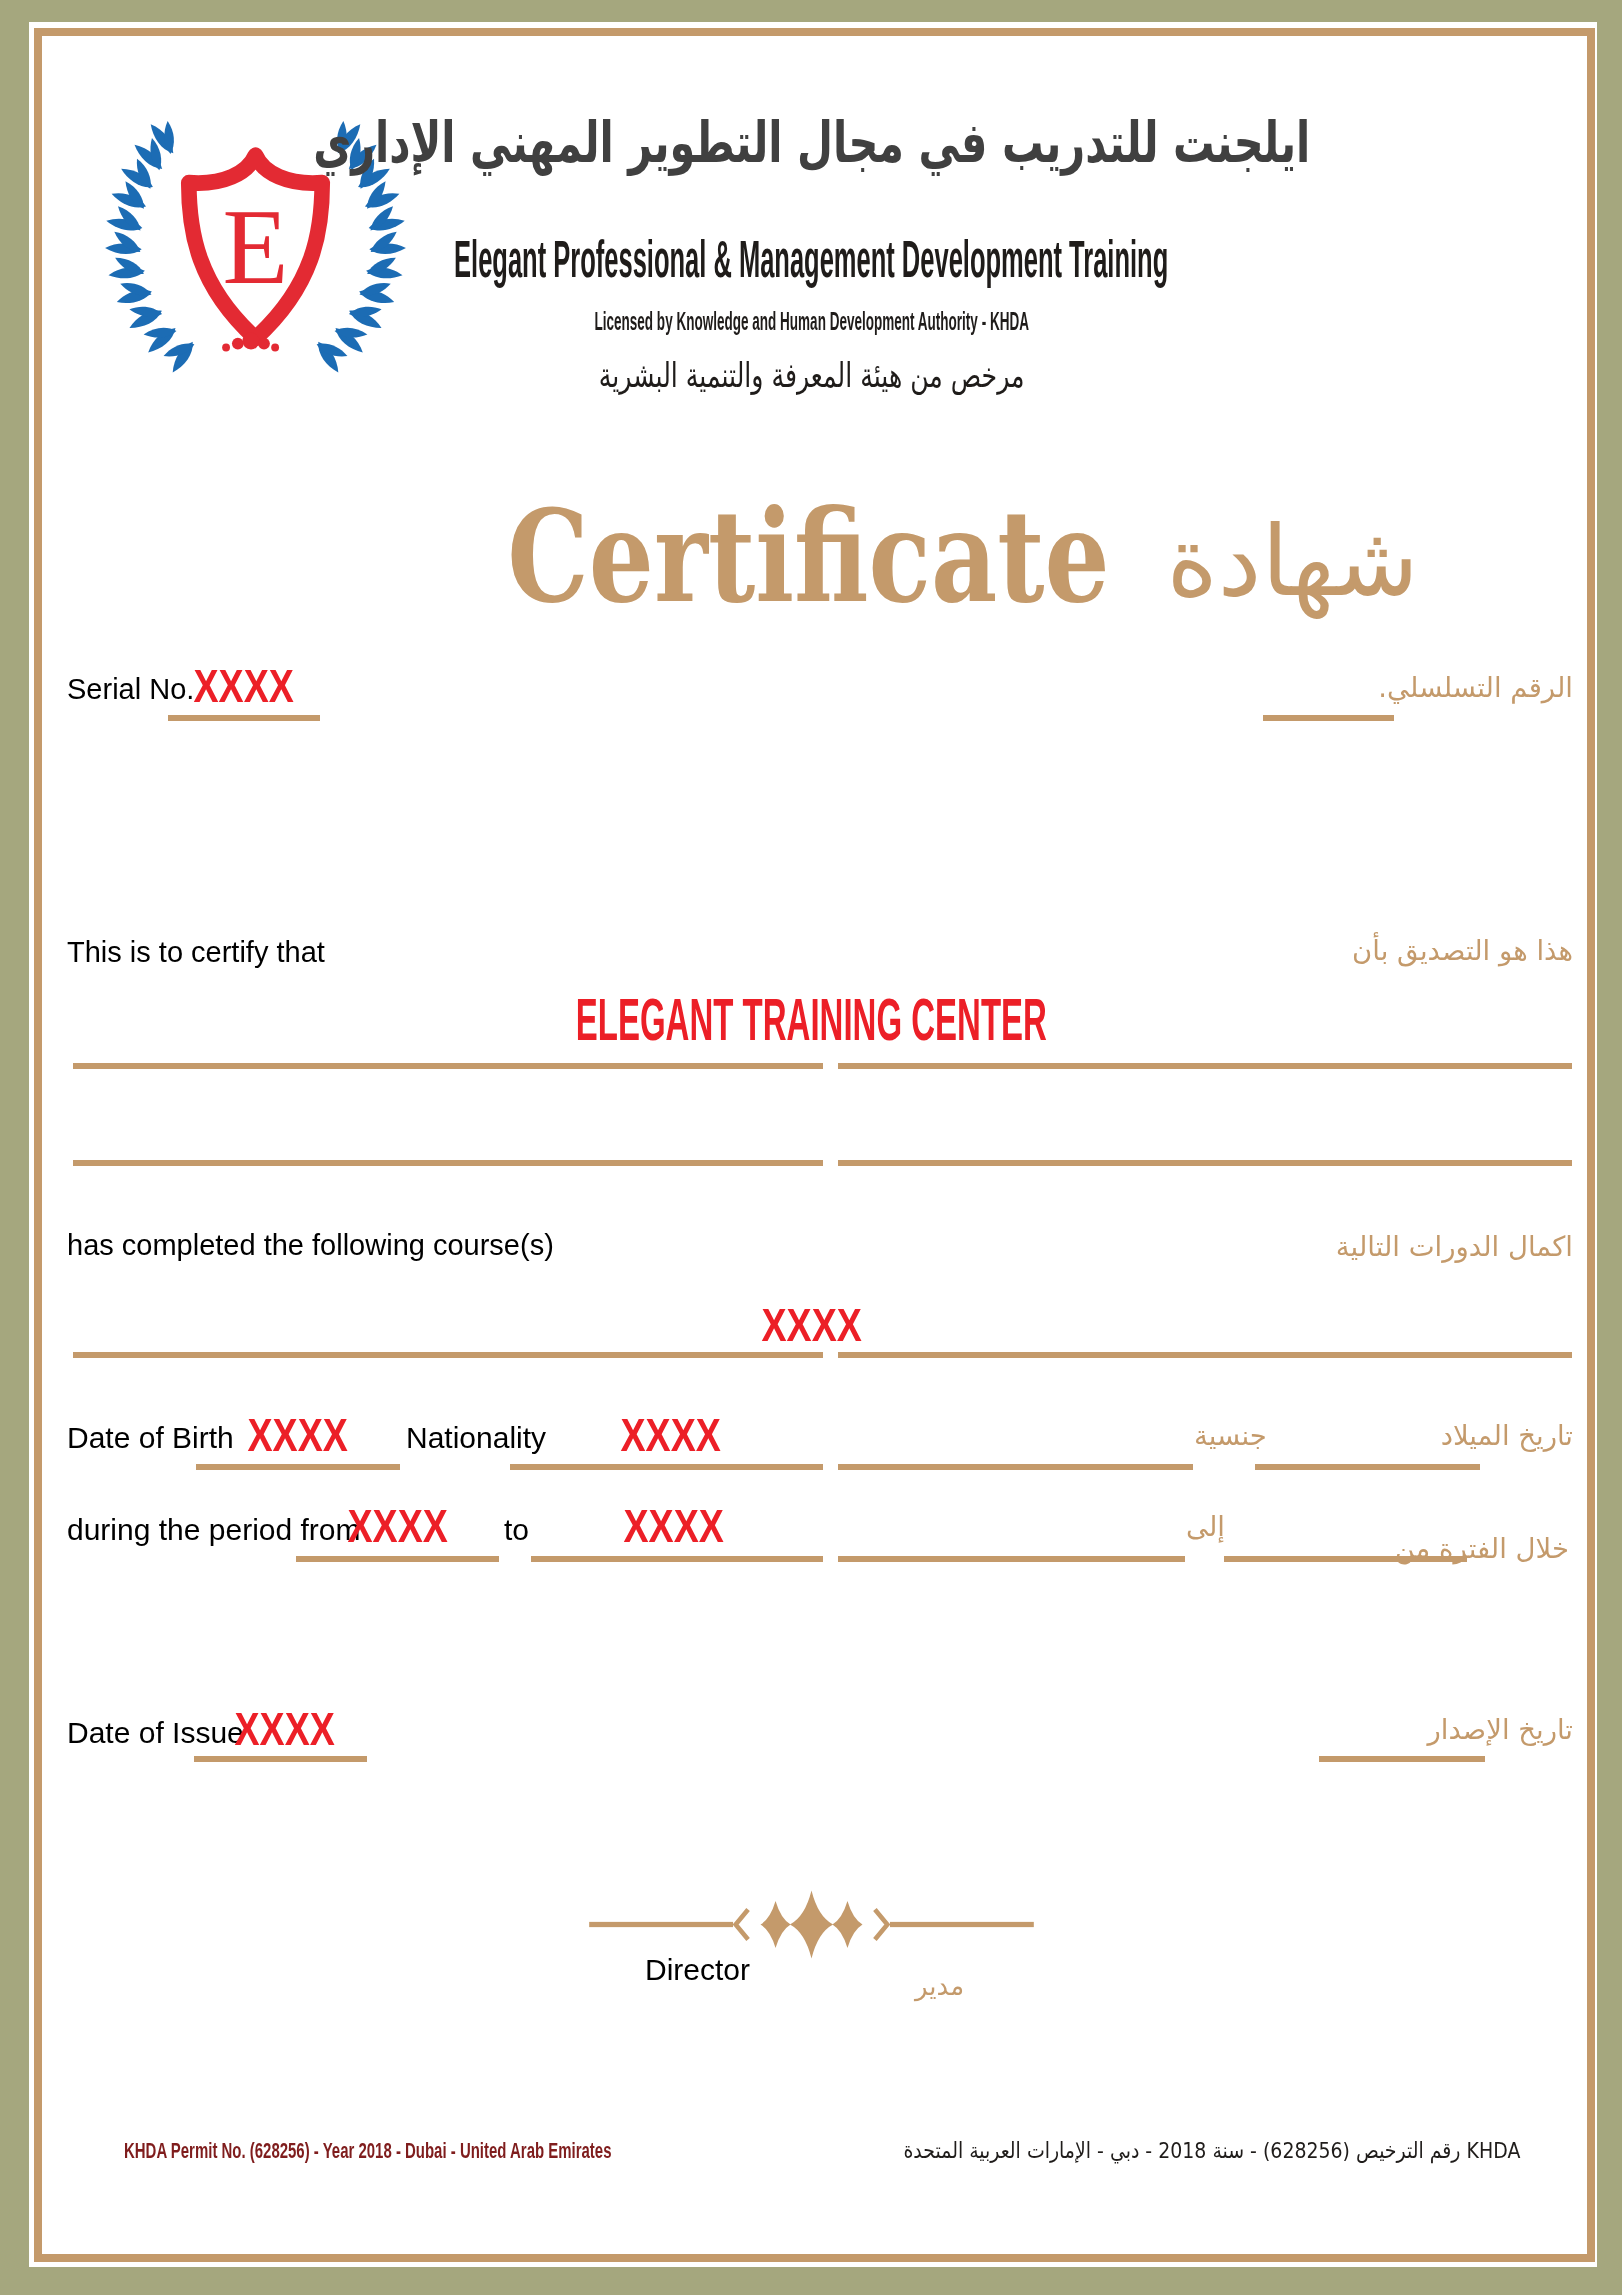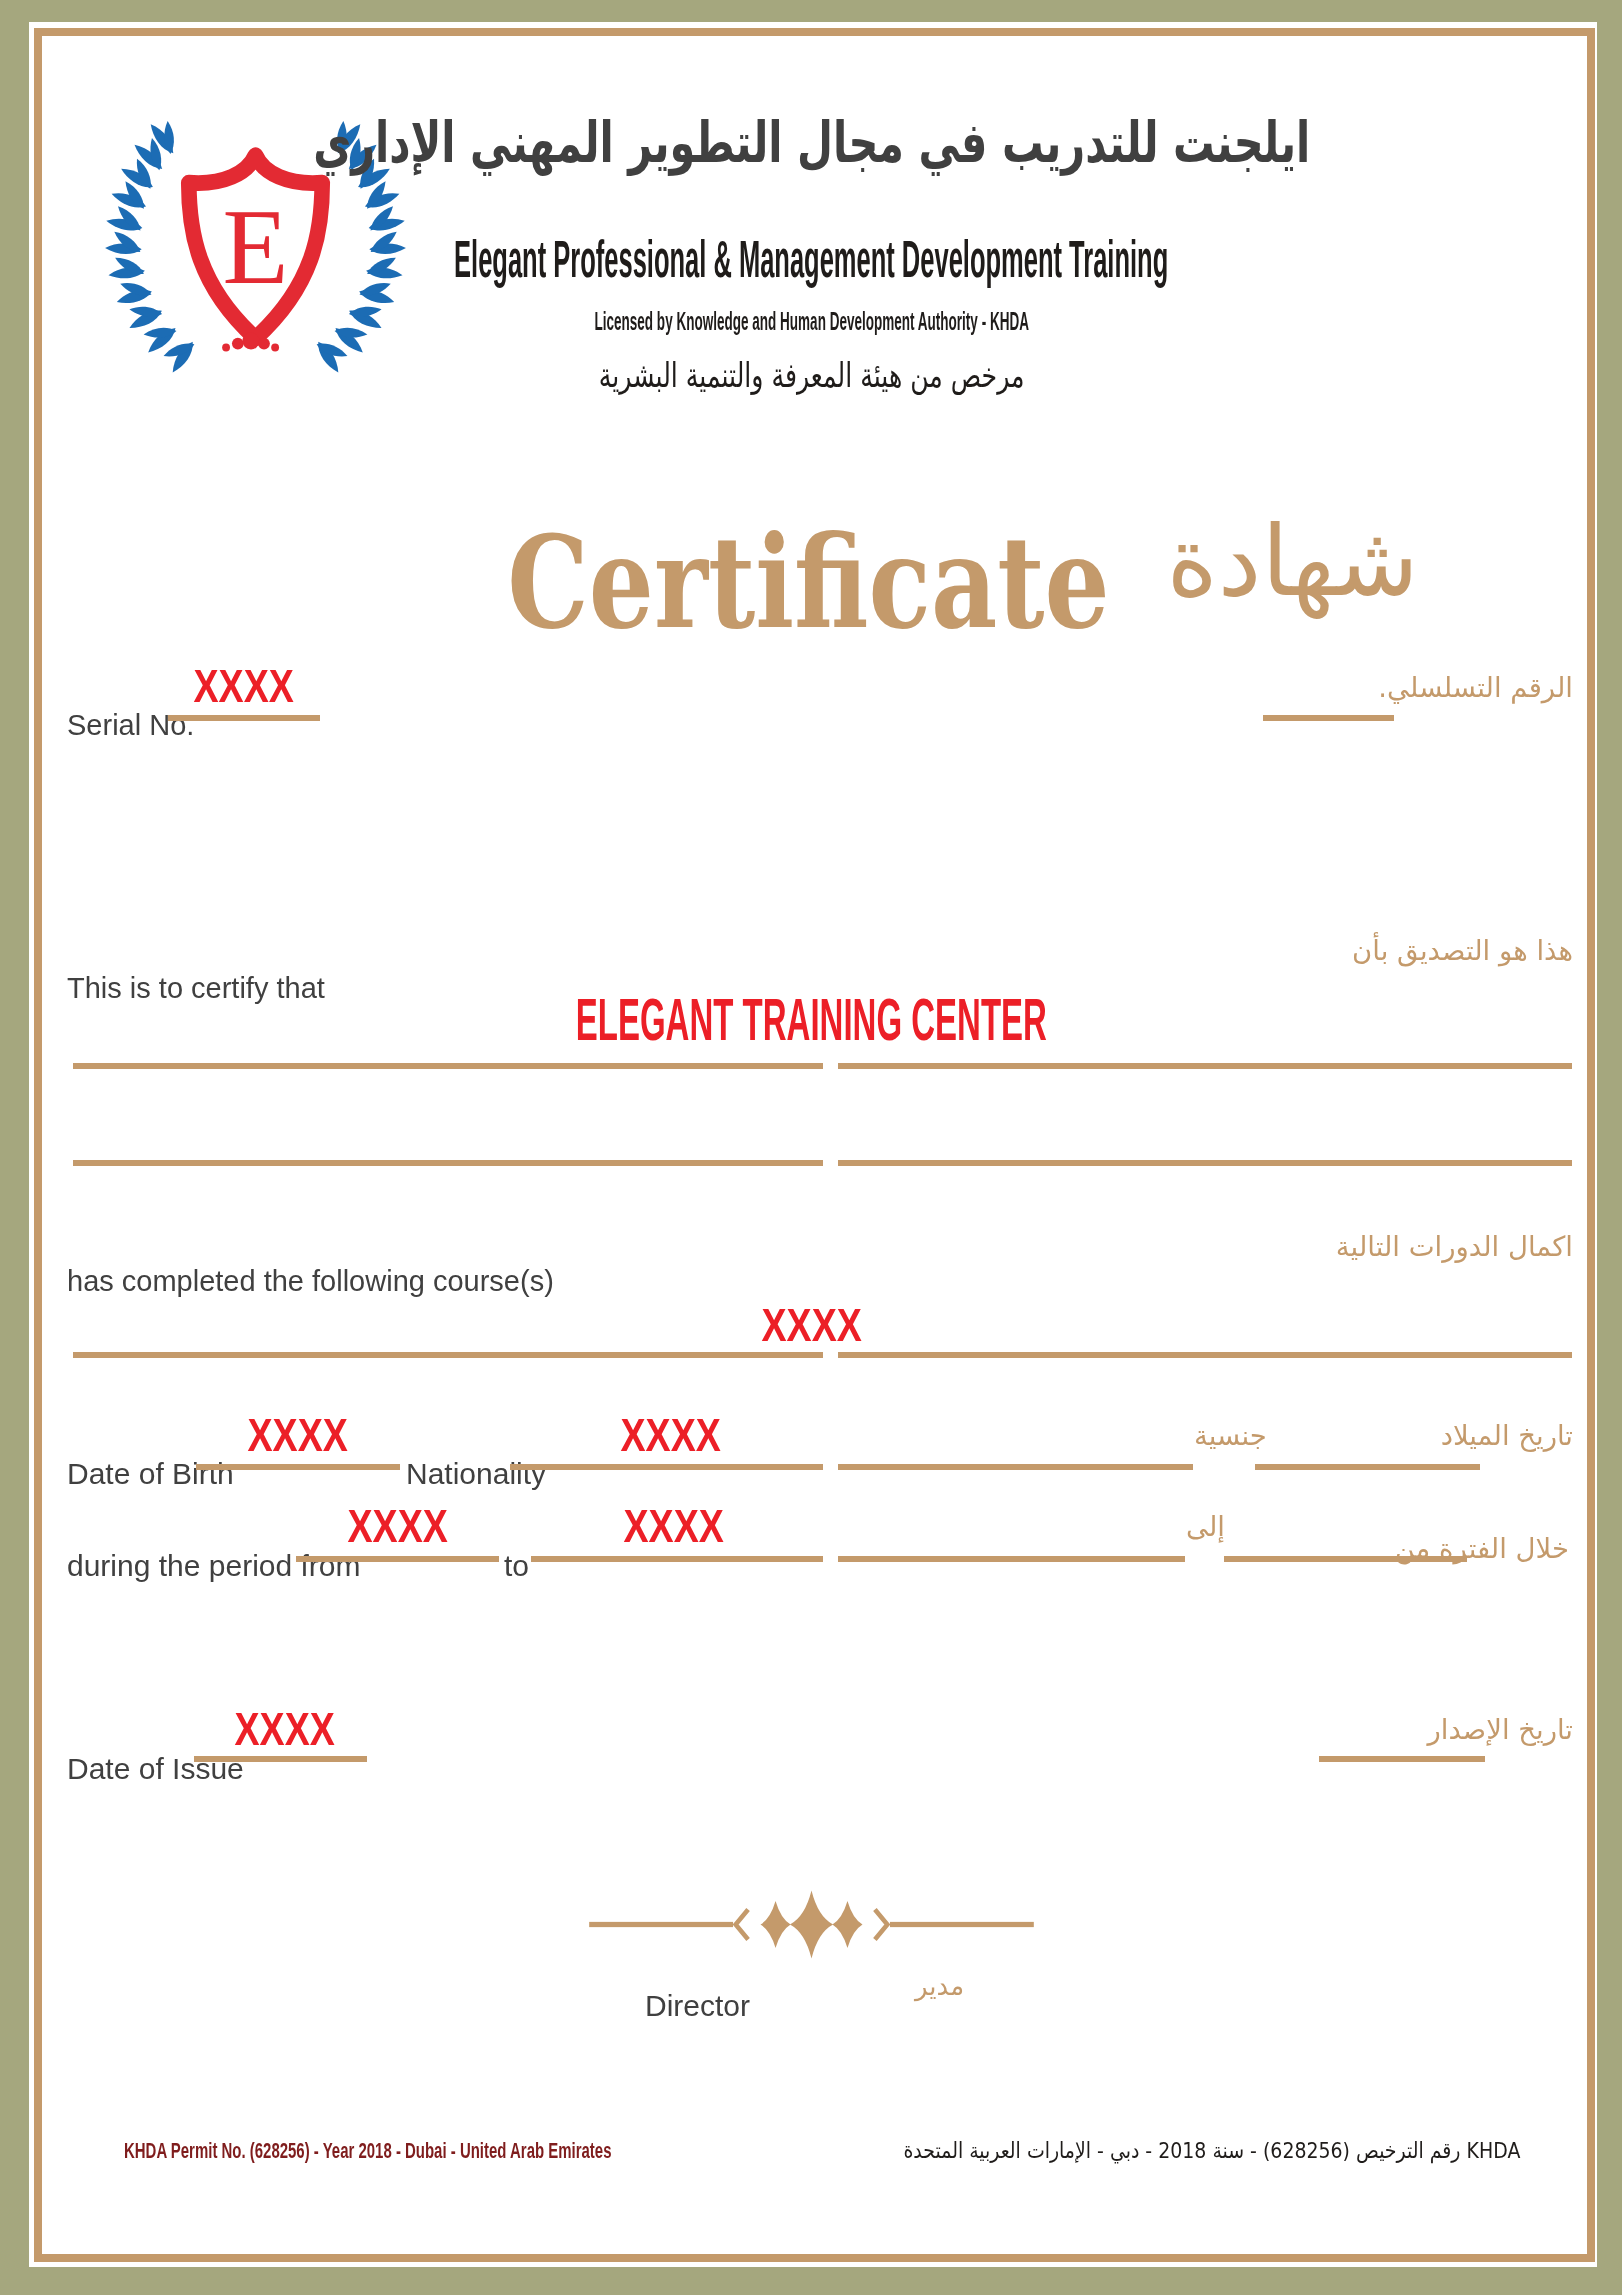--- a/index.html
+++ b/index.html
@@ -8,21 +8,21 @@
     background:#a5a77e;overflow:hidden;
     font-family:"Liberation Sans",sans-serif;
   }
   .white-mat{position:absolute;left:29.4px;top:22px;right:26px;bottom:28px;background:#ffffff;}
   .tan-frame{position:absolute;left:34px;top:27.5px;right:28px;bottom:33px;border:8.5px solid #c49a6b;}
   .abs{position:absolute;}
   .tan{color:#c49a6b;}
   .rule{position:absolute;height:5.9px;background:#c49a6b;}
   .center-row{position:absolute;left:0;right:0;text-align:center;}
   .cond{display:inline-block;transform-origin:50% 50%;}
-  .lbl{font-size:30px;color:#404040;white-space:nowrap;margin-top:36px;}
+  .lbl{font-size:30px;color:#000000;white-space:nowrap;}
   .lbl-ar{font-size:27.5px;color:#c49a6b;white-space:nowrap;direction:rtl;font-family:"DejaVu Sans",sans-serif;}
   .val{font-weight:bold;color:#ec1f27;font-size:47px;text-align:center;white-space:nowrap;}
   .val .cond{transform:scaleX(.8);}
   .ar{font-family:"DejaVu Sans",sans-serif;}
   .blackletter{font-family:"DejaVu Serif",serif;font-weight:bold;color:#c49a6b;}
 </style>
 </head>
 <body>
 
 <div class="page">
@@ -79,21 +79,21 @@
   <div class="center-row" style="top:230px;font-size:51px;font-weight:bold;color:#1f1c1a;white-space:nowrap">
     <span class="cond" style="transform:scaleX(.5)">Elegant Professional &amp; Management Development Training</span>
   </div>
   <div class="center-row" style="top:306px;font-size:26px;font-weight:bold;color:#1f1c1a;white-space:nowrap">
     <span class="cond" style="transform:scaleX(.52)">Licensed by Knowledge and Human Development Authority  - KHDA</span>
   </div>
   <div class="center-row ar" style="top:355px;font-size:34px;color:#1f1c1a;direction:rtl;white-space:nowrap">
     <span class="cond" style="transform:scaleX(.74)">مرخص من هيئة المعرفة والتنمية البشرية</span>
   </div>
 
-  <div class="abs blackletter" style="left:432px;width:641px;top:507px;font-size:128px;text-align:left">
+  <div class="abs blackletter" style="left:432px;width:641px;top:481px;font-size:128px;text-align:left">
     <span class="cond" style="transform:scaleX(.8)">Certificate</span>
   </div>
   <div class="abs ar tan" style="left:1165px;width:255px;top:504px;font-size:98px;text-align:center">شهادة</div>
 
   <div class="abs lbl" style="left:67px;top:673px;font-size:29px">Serial No.</div>
   <div class="abs val" style="left:168px;width:152px;top:658px">
     <span class="cond">XXXX</span>
   </div>
   <div class="rule" style="left:168px;top:715px;width:152px"></div>
   <div class="rule" style="left:1263px;top:715px;width:131px"></div>

